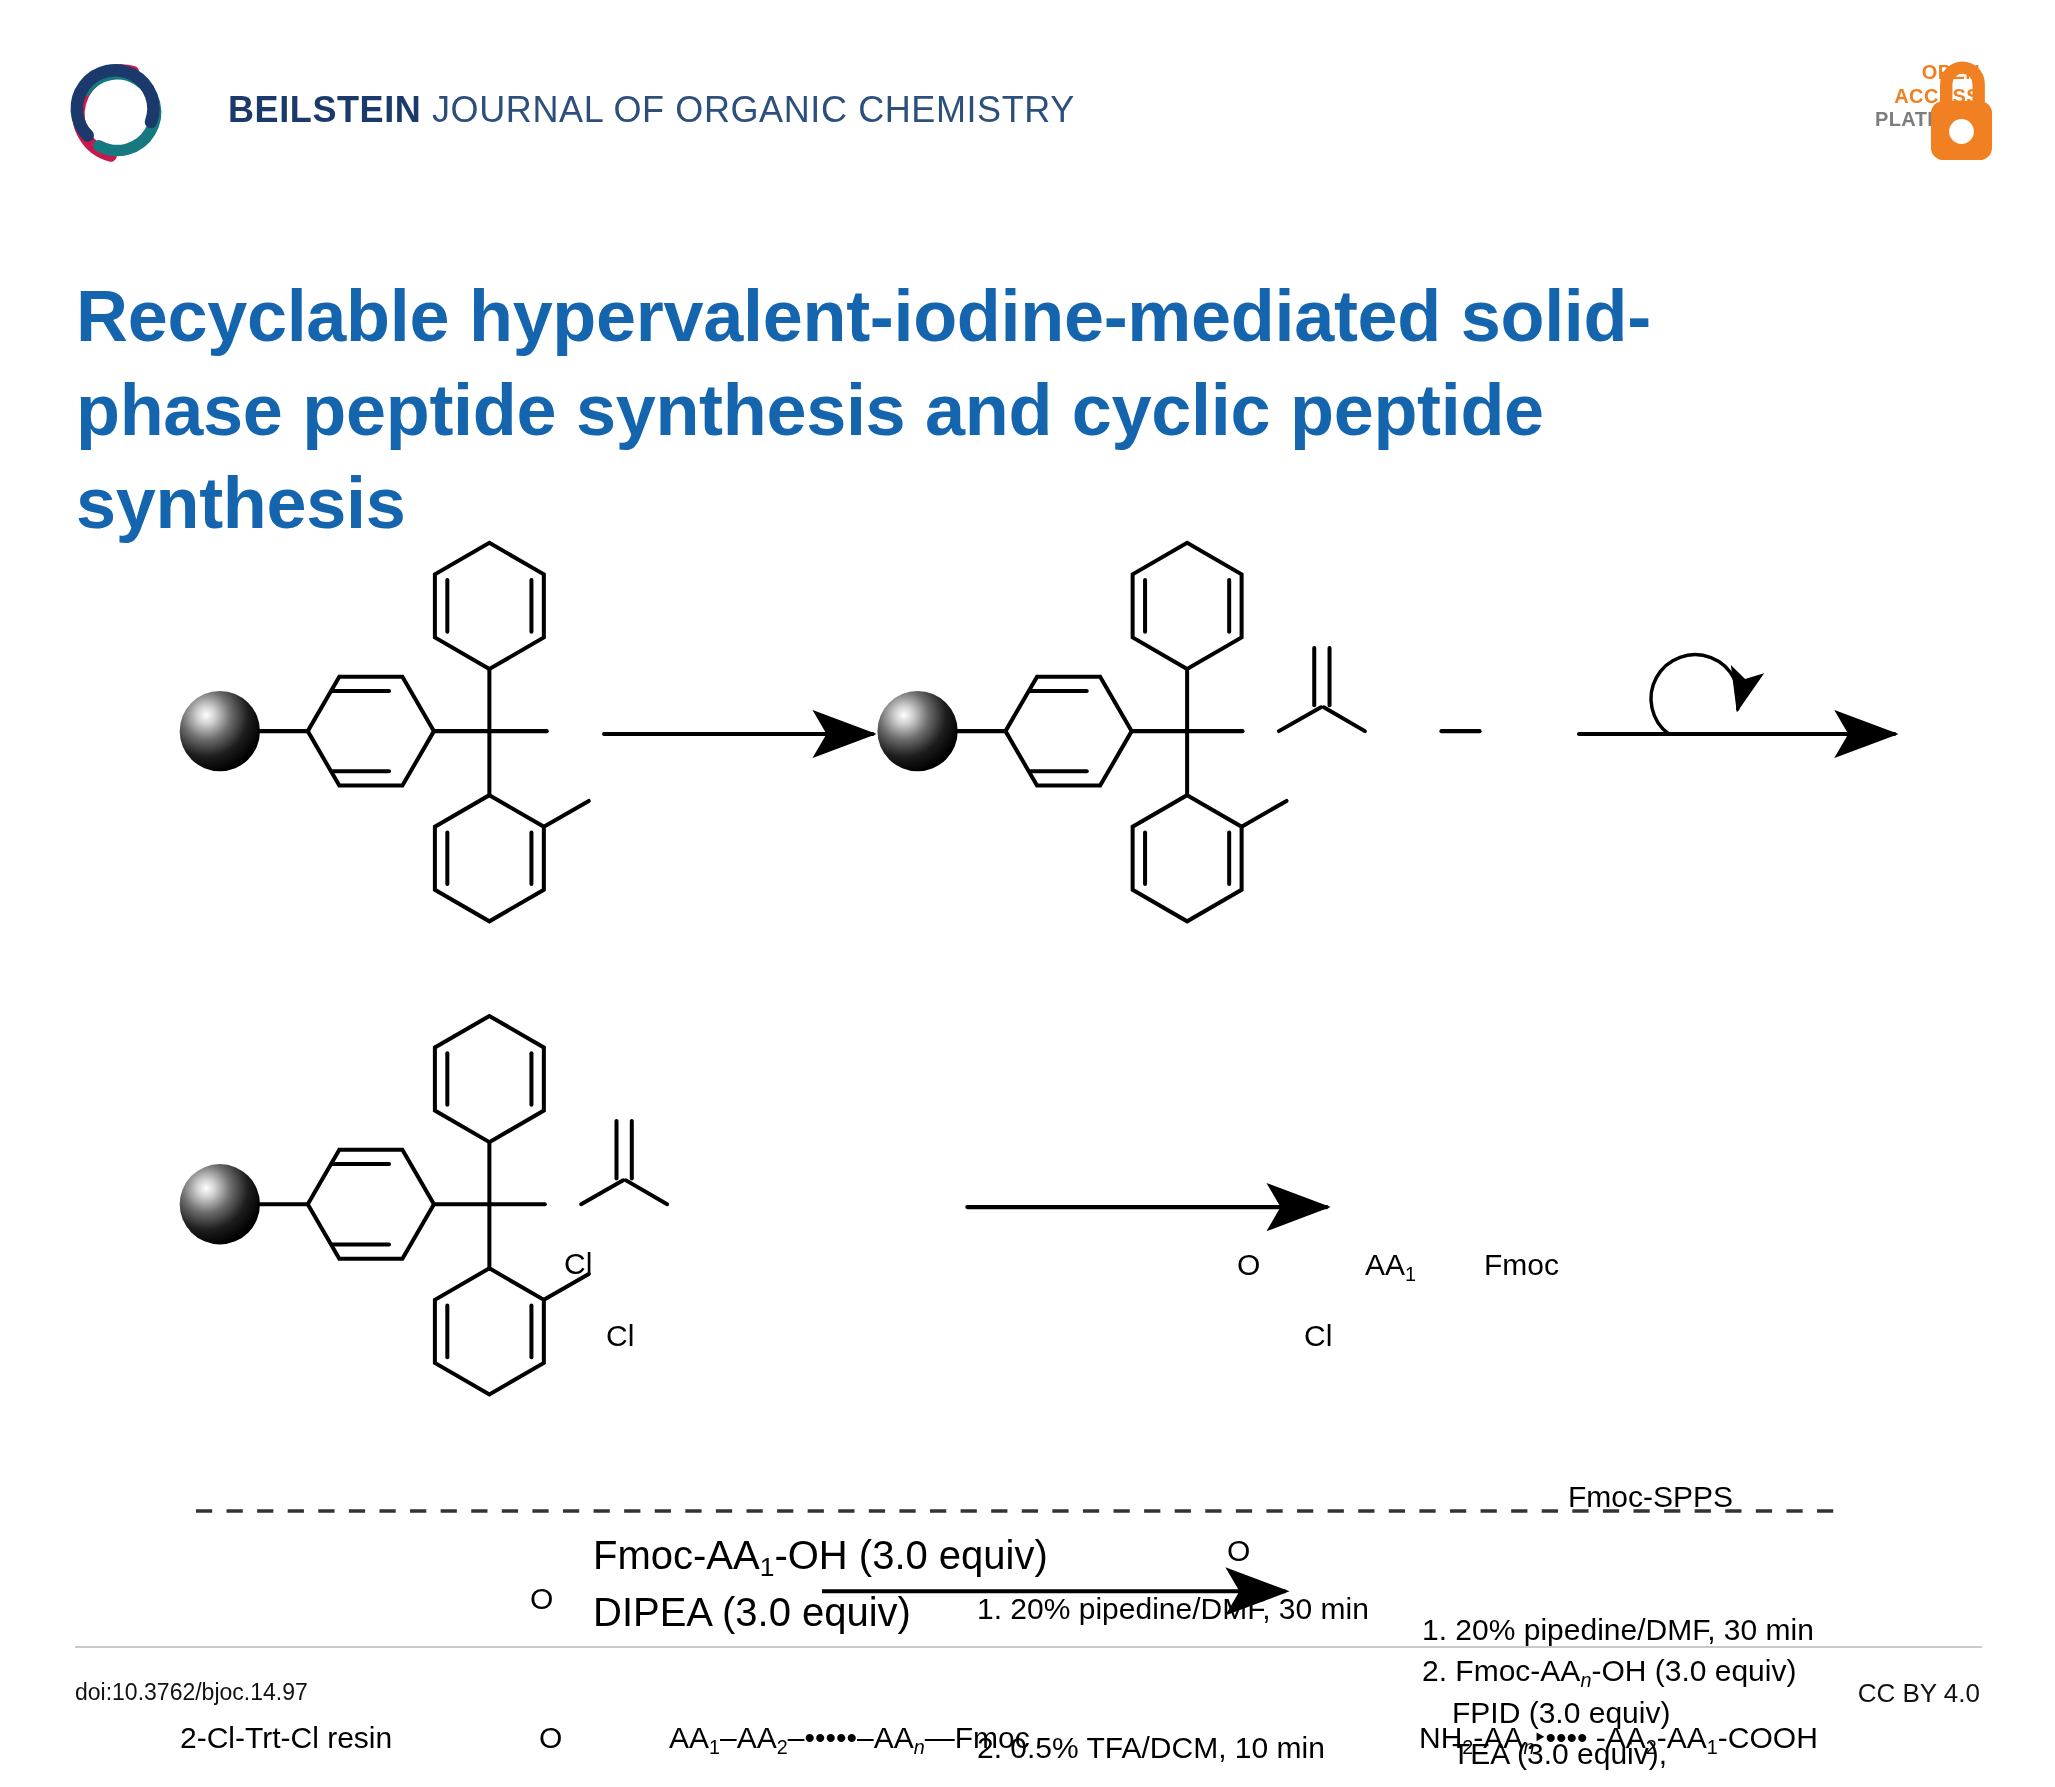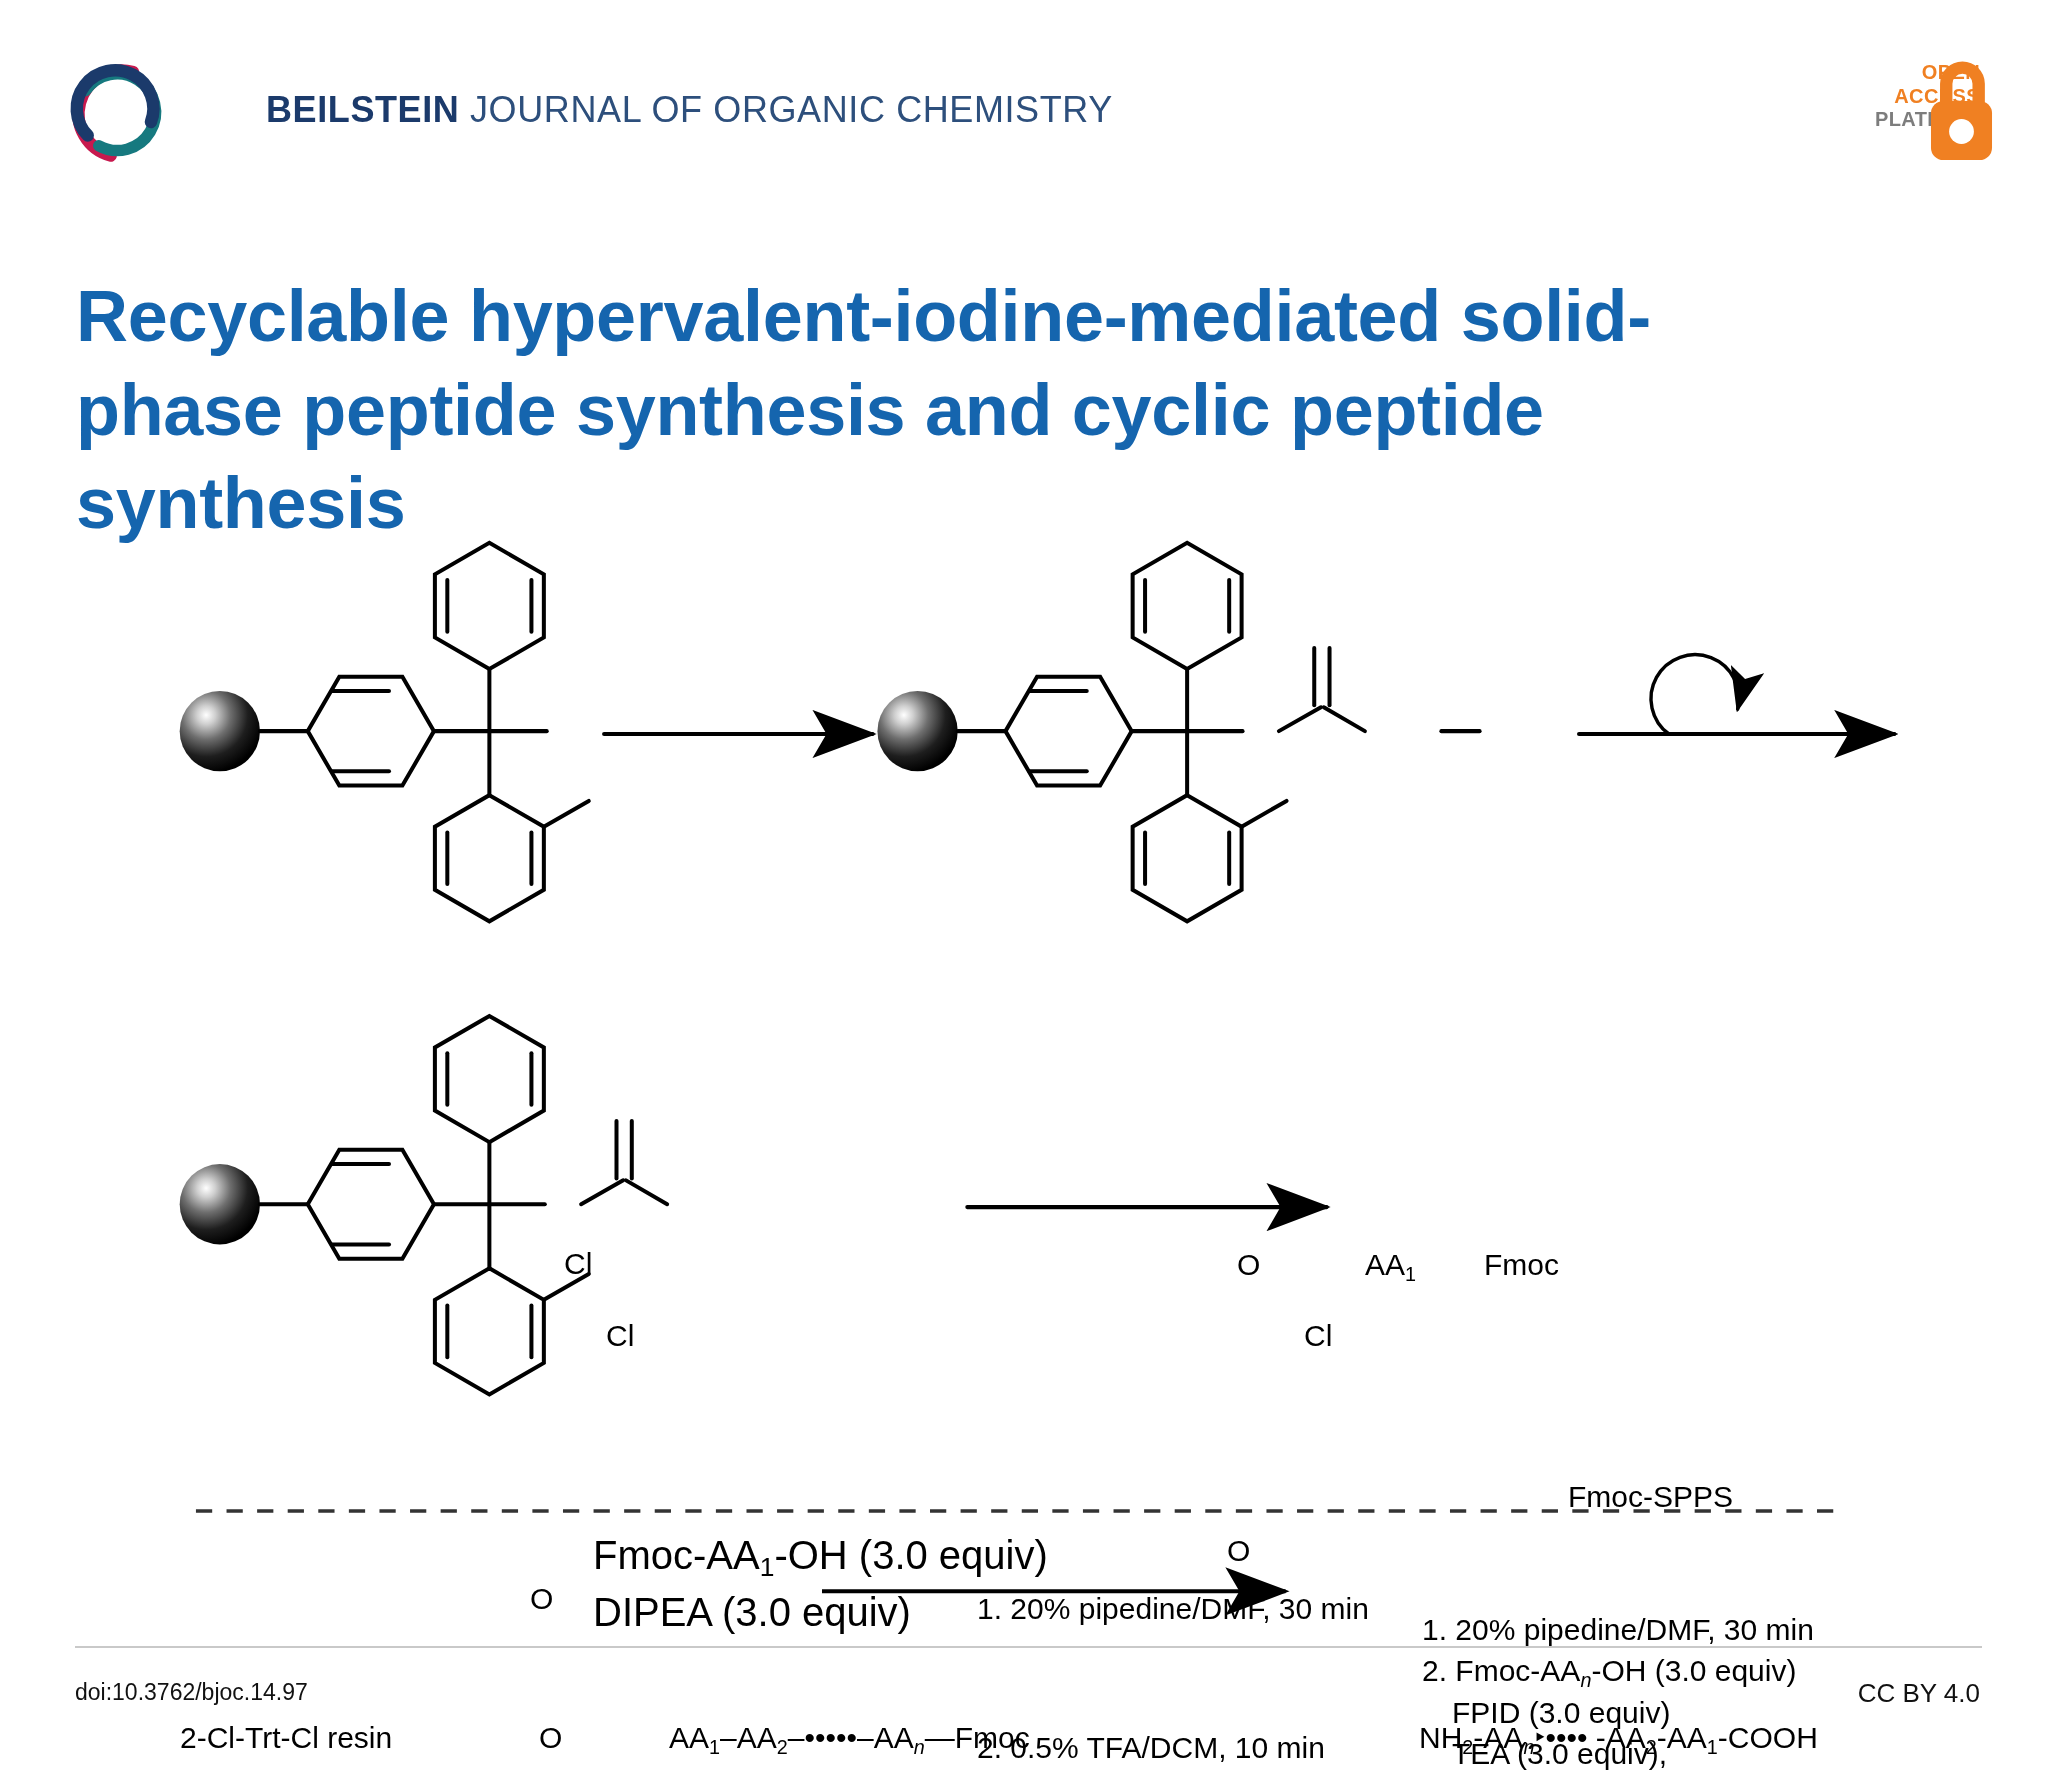--- a/index.html
+++ b/index.html
@@ -32,21 +32,20 @@
     width: 113px; height: 113px;
   }
   .journal-title {
     position: absolute;
     left: 228px; top: 89px;
     font-size: 36px;
     letter-spacing: 0.6px;
     color: #1b3a6b;
     white-space: nowrap;
     font-stretch: condensed;
-    margin-left: 38px;
   }
   .journal-title .bold { font-weight: bold; }
   .journal-title .light { font-weight: normal; color: #2d4f7c; }
   .oa-words {
     position: absolute;
     right: 75px; top: 61px;
     text-align: right;
     line-height: 1.18;
   }
   .oa-words div { font-size: 20px; font-weight: bold; letter-spacing: 0.4px;}

